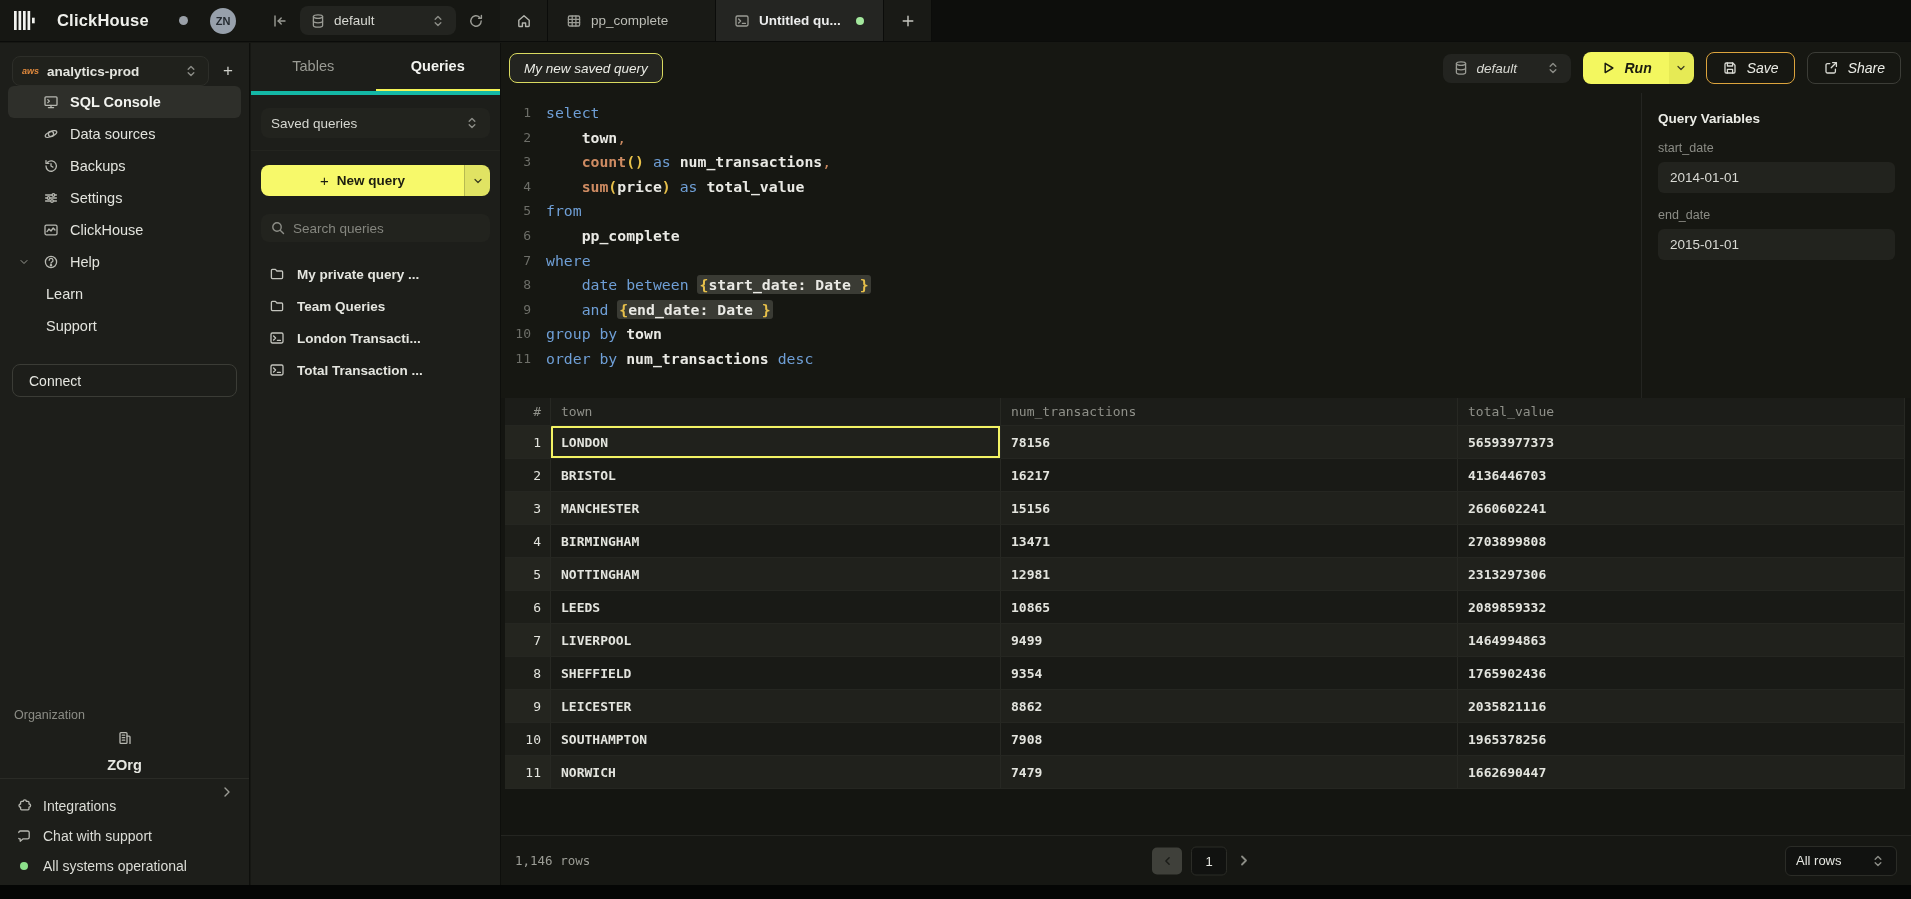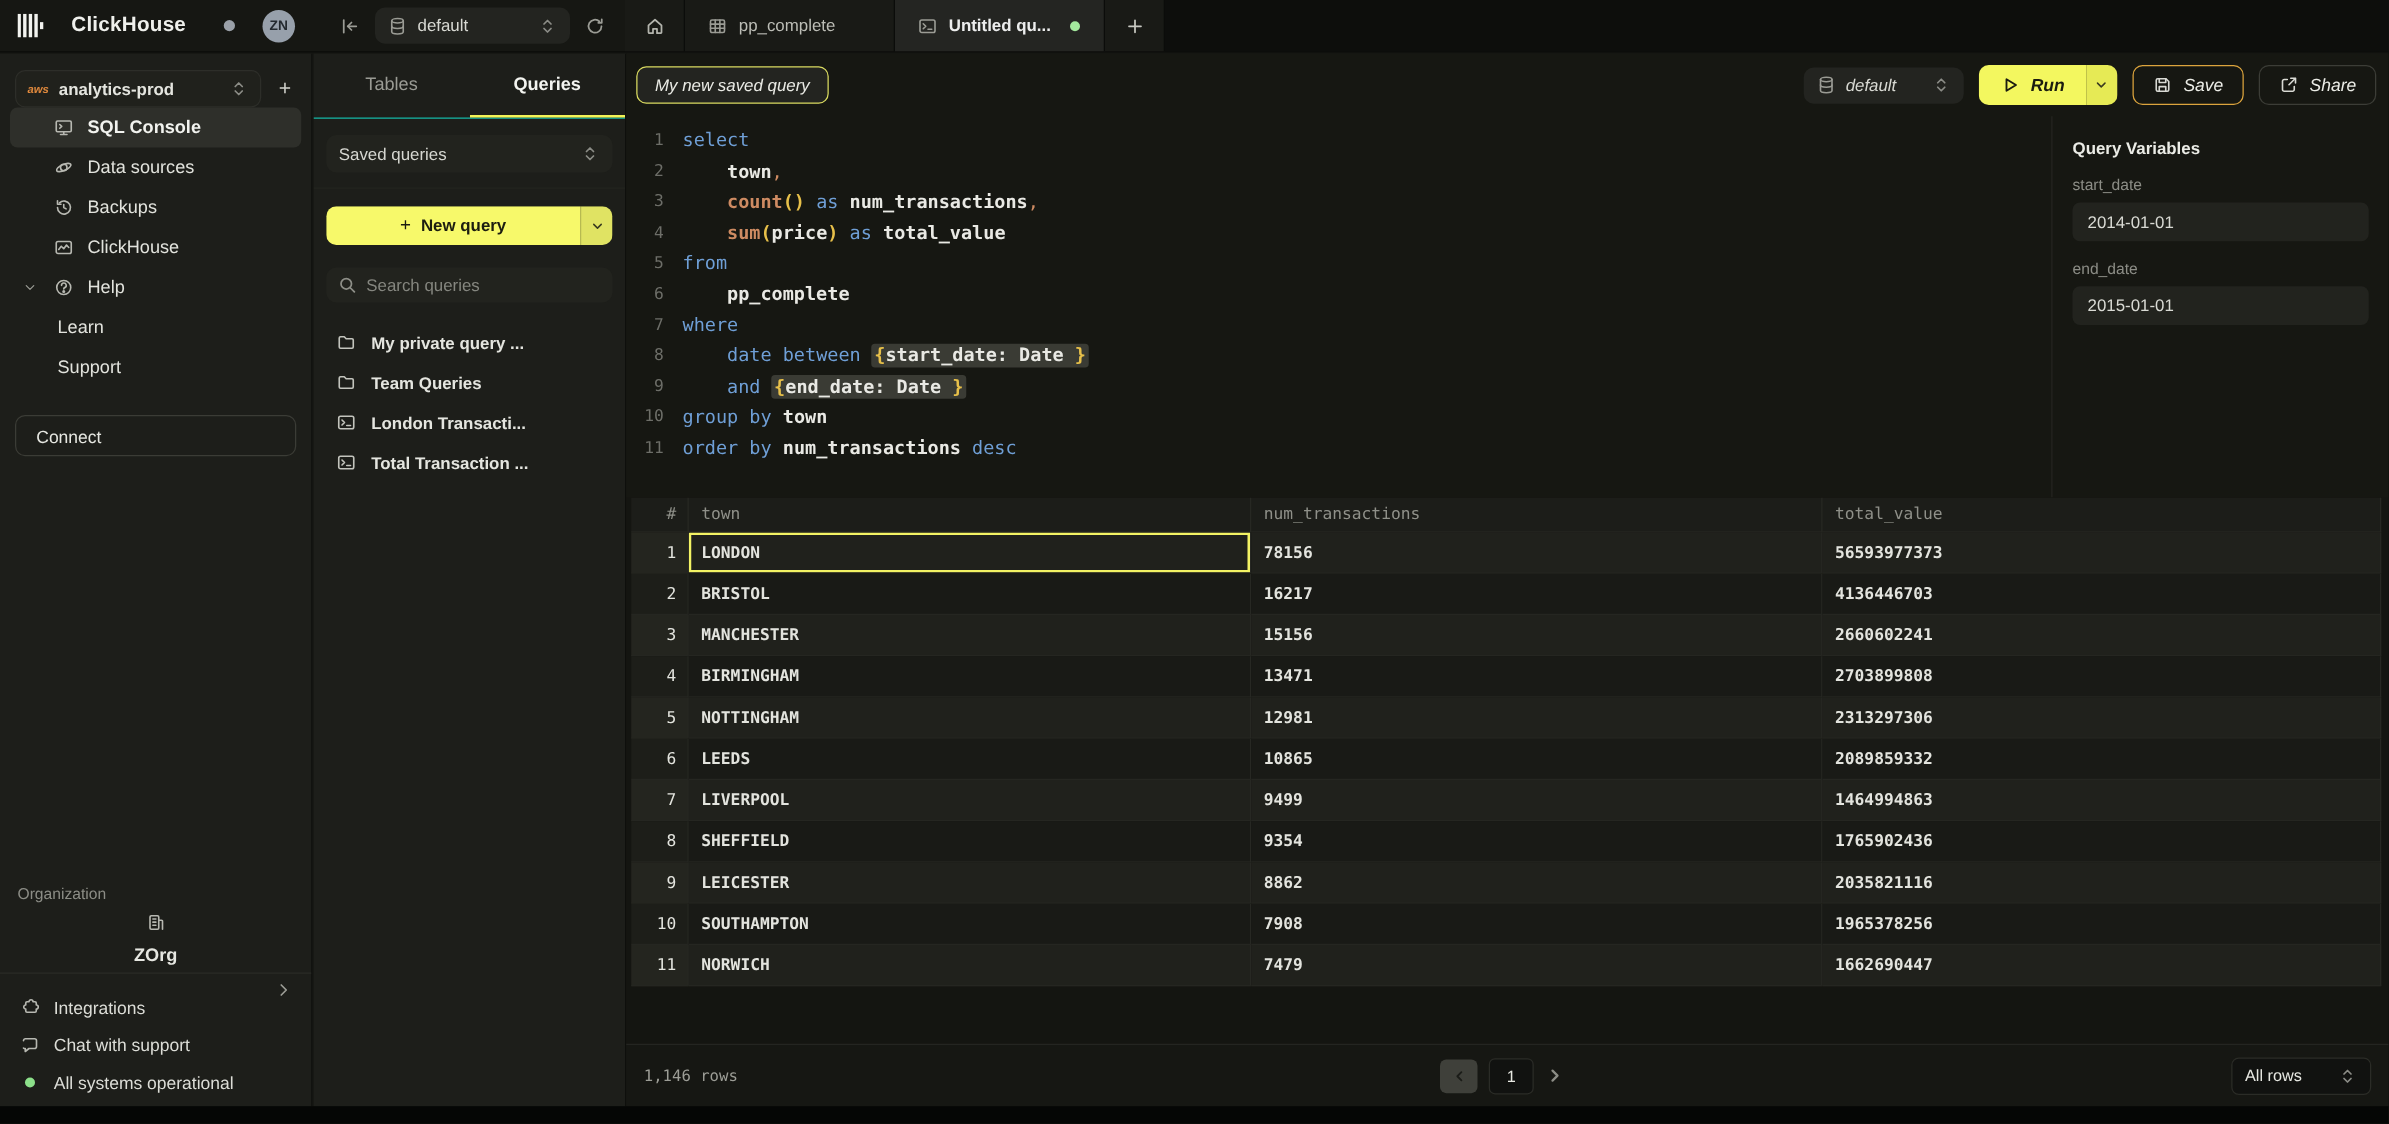--- a/index.html
+++ b/index.html
@@ -55,21 +55,21 @@
   .org-row .icon { color:#b7b8b1; }
   .org-name { font-size:14.5px; font-weight:600; color:#e6e7e1; }
   .org-row .chev-right { margin-left:auto; color:#9b9c95; }
   .side-divider { height:1px; background:#2a2b26; margin:14px 0 12px 0; }
   .foot-item { height:30px; display:flex; align-items:center; gap:11px; padding:0 16px; font-size:14px; color:#dcddd7; cursor:pointer; }
   .foot-item .icon { color:#b7b8b1; }
   .status-dot { width:8px; height:8px; border-radius:50%; background:#8ce08a; margin:0 4px; }
 
   
   .qpanel { position:absolute; top:43px; left:251px; width:250px; bottom:14px; background:#1d1e1a; border-right:1px solid #0e0f0c; display:flex; flex-direction:column; }
-  .qp-tabs { display:flex; height:52px; border-bottom:1px solid #14b8a6; }
+  .qp-tabs { display:flex; height:52px; border-bottom:4px solid #14b8a6; }
   .qp-tab { flex:1; display:flex; align-items:center; justify-content:center; font-size:14.5px; color:#9a9b94; cursor:pointer; border-bottom:2.5px solid transparent; }
   .qp-tab.active { color:#f3f4f0; font-weight:600; border-bottom-color:#f3f356; }
   .qp-filter { margin:13px 10px 12px 10px; height:30px; background:#22231e; border-radius:8px; display:flex; align-items:center; padding:0 10px; font-size:13.5px; color:#d6d7d1; cursor:pointer; }
   .qp-filter .updown { margin-left:auto; color:#8b8c86; }
   .qp-sec-divider { height:1px; background:#23241f; }
   .new-query { margin:14px 10px 10px 10px; height:31px; border-radius:8px; overflow:hidden; display:flex; cursor:pointer; }
   .nq-main { flex:1; background:#f7f96a; color:#1c1d10; display:flex; align-items:center; justify-content:center; gap:8px; font-size:13.5px; font-weight:600; }
   .nq-plus { font-size:15px; font-weight:500; }
   .nq-chev { width:26px; background:#e0e363; color:#3a3b20; display:flex; align-items:center; justify-content:center; border-left:1px solid rgba(0,0,0,.18); }
   .qp-search { margin:8px 10px 6px 10px; height:28px; background:#22231e; border-radius:8px; display:flex; align-items:center; gap:7px; padding:0 9px; }
@@ -284,20 +284,32 @@
               <path d="M3 2.6v2.8h2.8"></path>
               <path d="M8 5.6V8l1.9 1.1"></path>
             </svg>
           </span>
           <span class="nav-label">Backups</span>
         </div>
         <div class="nav-item">
           <span class="chev-slot"></span>
           <span class="icon">
             <svg viewBox="0 0 16 16" fill="none" stroke="currentColor" stroke-width="1.3" stroke-linecap="round" stroke-linejoin="round">
+              <path d="M2.6 5h10.8M2.6 8h10.8M2.6 11h10.8"></path>
+              <circle cx="10.4" cy="5" r="1.3" fill="#1d1e1a"></circle>
+              <circle cx="5.6" cy="8" r="1.3" fill="#1d1e1a"></circle>
+              <circle cx="9" cy="11" r="1.3" fill="#1d1e1a"></circle>
+            </svg>
+          </span>
+          <span class="nav-label">Settings</span>
+        </div>
+        <div class="nav-item">
+          <span class="chev-slot"></span>
+          <span class="icon">
+            <svg viewBox="0 0 16 16" fill="none" stroke="currentColor" stroke-width="1.3" stroke-linecap="round" stroke-linejoin="round">
               <rect x="2" y="3.2" width="12" height="9.6" rx="1.4"></rect>
               <path d="m4 9.6 2-2.6 2 2 2.2-3 1.8 2"></path>
             </svg>
           </span>
           <span class="nav-label">ClickHouse</span>
         </div>
         <div class="nav-item">
           <span class="chev-slot">
             <svg width="12" height="12" viewBox="0 0 16 16" fill="none" stroke="currentColor" stroke-width="1.3" stroke-linecap="round" stroke-linejoin="round">
               <path d="m4 6 4 4 4-4"></path>

